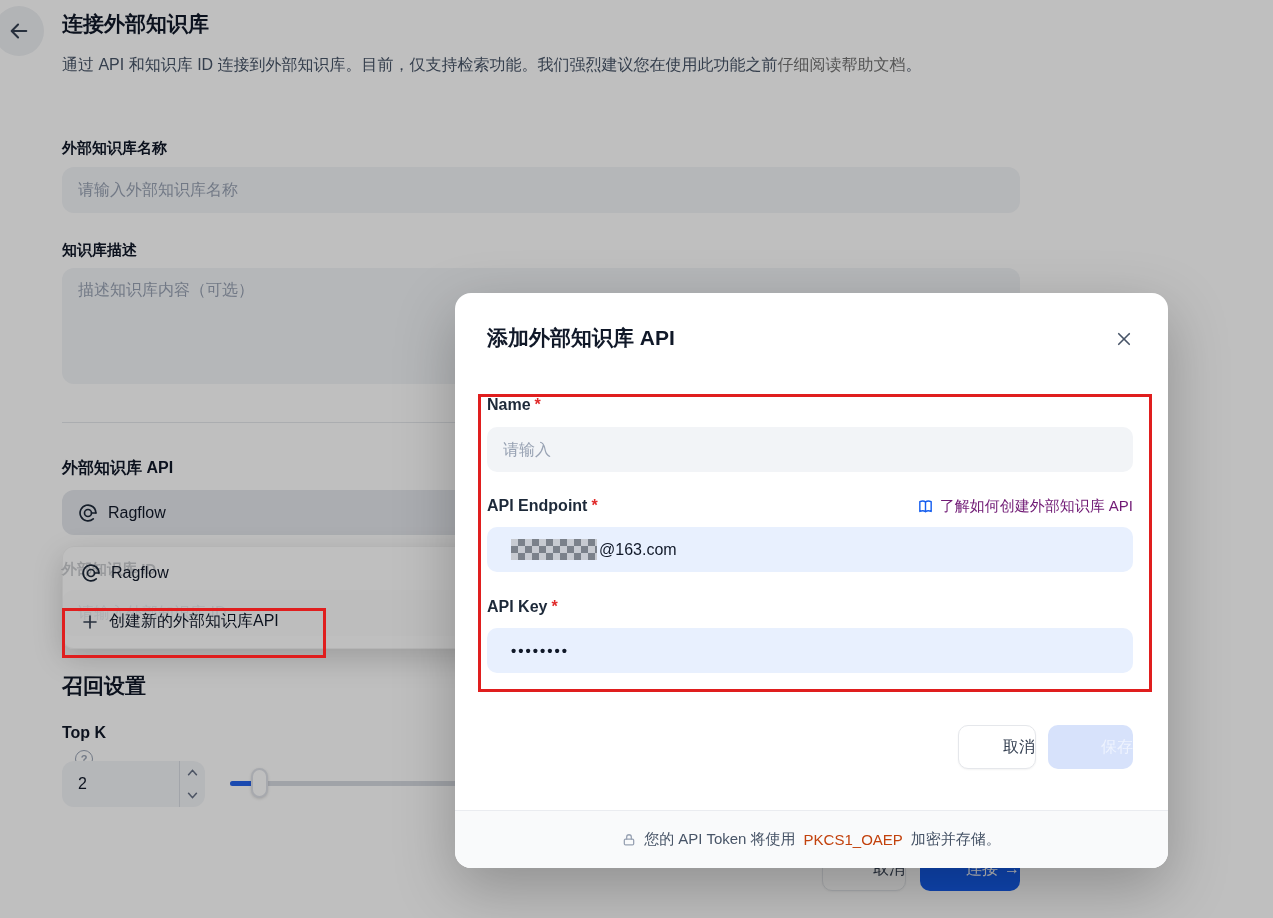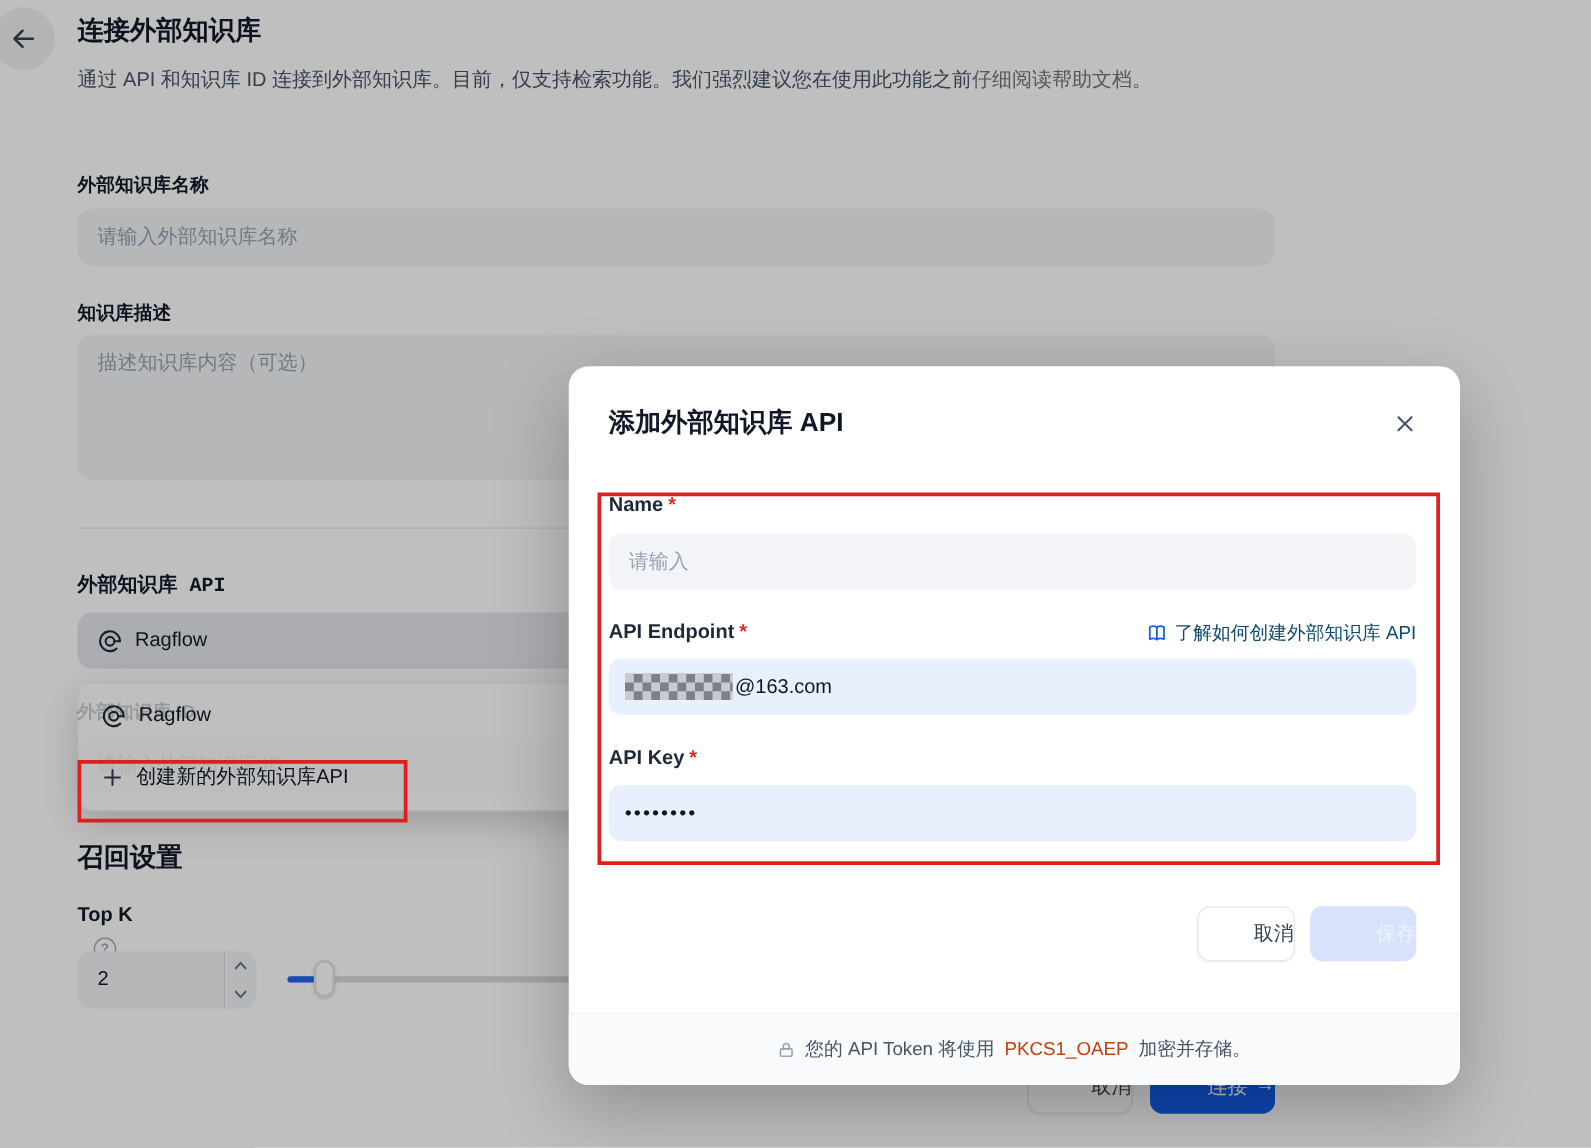--- a/index.html
+++ b/index.html
@@ -62,27 +62,27 @@
 
   
   .modal { left:455px; top:293px; width:713px; height:575px; background:#ffffff;
     border-radius:16px; box-shadow:0 20px 60px rgba(0,0,0,0.25); z-index:20; }
   .modal-title { left:32px; top:31px; font-size:21px; font-weight:700; }
   .modal-close { left:656px; top:33px; width:26px; height:26px; display:flex;
     align-items:center; justify-content:center; color:#475467; }
   .m-label { font-size:16px; font-weight:700; color:#1d2939; }
   .req { color:#e02a2a; margin-left:4px; font-weight:700; }
   .m-input { left:32px; width:646px; height:45px; border-radius:10px; }
-  .autofill { background:#e8f0fe; display:flex; align-items:center; padding:0 13px;
+  .autofill { background:#e8f0fe; display:flex; align-items:center; padding:0 24px;
     font-size:16px; color:#101828; }
   .mosaic { display:inline-block; width:86px; height:21px; margin-right:2px; vertical-align:-4px;
     background:
       repeating-conic-gradient(rgba(120,126,136,0.9) 0% 25%, rgba(200,204,210,0.9) 0% 50%) 0 0/14px 14px,
       repeating-conic-gradient(#9aa0a8 0% 25%, #c2c6cc 0% 50%) 7px 7px/14px 14px; }
-  .m-link { display:flex; align-items:center; gap:6px; color:#0c4a6e; font-size:15px;
+  .m-link { display:flex; align-items:center; gap:6px; color:#701a75; font-size:15px;
     text-decoration:none; }
   .masked { letter-spacing:2px; font-weight:700; font-size:15px; }
   .modal-footnote { left:0; top:517px; width:713px; height:58px; background:#f9fafb;
     border-top:1px solid #eaecf0; border-radius:0 0 16px 16px; display:flex;
     align-items:center; justify-content:center; gap:8px; font-size:15px; color:#475467; }
   .modal-footnote a { color:#c2410c; text-decoration:none; }
 
   
   .annotation { border:3px solid #e01e1e; z-index:30; background:transparent; }
 
@@ -107,21 +107,21 @@
   <input class="gray-input" placeholder="请输入外部知识库名称" style="">
 </div>
 
 <div class="abs field-label" style="left:62px;top:241px;">知识库描述</div>
 <div class="abs" style="left:62px;top:268px;width:958px;height:116px;">
   <textarea class="gray-input" placeholder="描述知识库内容（可选）" style=""></textarea>
 </div>
 
 <div class="abs divider" style="left:62px;top:422px;width:958px;"></div>
 
-<div class="abs field-label" style="left:62px;top:458px;font-size:16px;font-family:Liberation Mono, monospace;">外部知识库 API</div>
+<div class="abs field-label" style="left:62px;top:458px;font-size:16px;">外部知识库 API</div>
 
 <div class="abs select-box" style="left:62px;top:490px;width:958px;height:45px;">
   <svg width="20" height="20" viewBox="0 0 24 24" fill="none" stroke="#1d2939" stroke-width="2" stroke-linecap="round">
     <path d="M21.5 12a9.5 9.5 0 1 0-3.2 7.1"></path>
     <circle cx="12" cy="12" r="4.2"></circle>
     <line x1="16.2" y1="12" x2="21.5" y2="12"></line>
   </svg>
   <span>Ragflow</span>
 </div>
 

